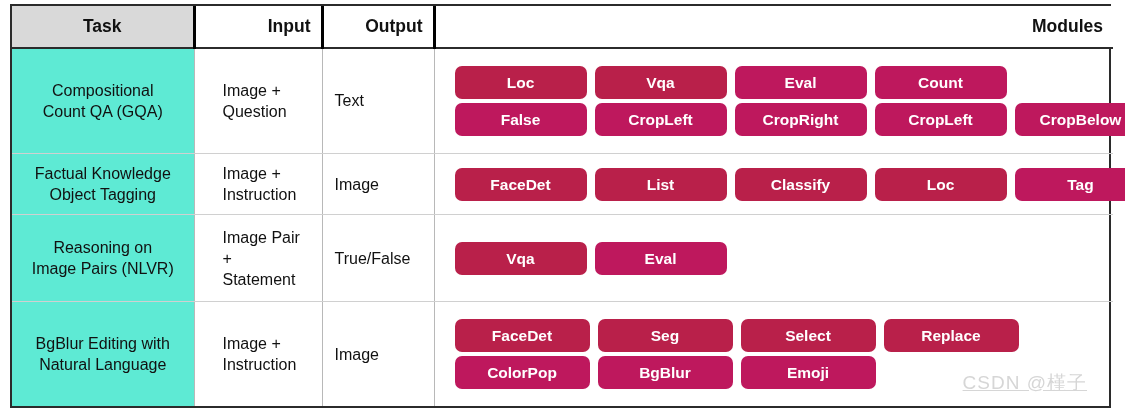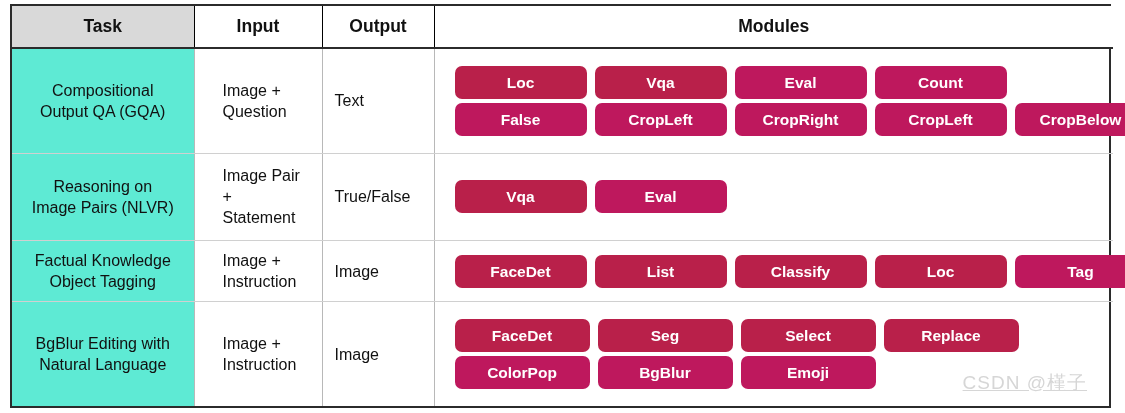--- a/index.html
+++ b/index.html
@@ -37,33 +37,33 @@
   col.c-input  { width: 128px; }
   col.c-output { width: 112px; }
   col.c-mods   { width: 679px; }
 
   thead th {
     height: 42px;
     font-size: 17.5px;
     font-weight: bold;
     color: #111111;
     border-bottom: 2px solid #2b2b2b;
-    border-right: 1px solid #000000;
+    border-right: 3px solid #000000;
     padding: 0 10px;
     box-sizing: border-box;
     background: #ffffff;
   }
   thead th.th-task {
     background: #d9d9d9;
     text-align: center;
   }
   thead th.th-input,
   thead th.th-output,
   thead th.th-modules {
-    text-align: center;
+    text-align: right;
   }
   thead th.th-modules { border-right: none; }
 
   tbody td {
     border-right: 1px solid #b8b8b8;
     border-bottom: 1px solid #d0d0d0;
     padding: 4px 8px;
     box-sizing: border-box;
     font-size: 16px;
     color: #111111;
@@ -143,21 +143,21 @@
         <th class="th-input">Input</th>
         <th class="th-output">Output</th>
         <th class="th-modules">Modules</th>
       </tr>
     </thead>
     <tbody>
 
       <tr>
         <td class="td-task">
           <span>Compositional</span><br>
-          <span>Output QA (GQA)</span>
+          <span>Count QA (GQA)</span>
         </td>
         <td class="td-input">
           <span>Image +</span><br>
           <span>Question</span>
         </td>
         <td class="td-output">Text</td>
         <td class="td-modules">
           <div class="pill-row">
             <div class="pill red w-std">Loc</div>
             <div class="pill red w-std">Vqa</div>
@@ -169,38 +169,20 @@
             <div class="pill blue w-std">CropLeft</div>
             <div class="pill blue w-std">CropRight</div>
             <div class="pill blue w-std">CropLeft</div>
             <div class="pill blue w-std">CropBelow</div>
           </div>
         </td>
       </tr>
 
       <tr>
         <td class="td-task">
-          <span>Reasoning on</span><br>
-          <span>Image Pairs (NLVR)</span>
-        </td>
-        <td class="td-input">
-          <span>Image Pair +</span><br>
-          <span>Statement</span>
-        </td>
-        <td class="td-output">True/False</td>
-        <td class="td-modules">
-          <div class="pill-row">
-            <div class="pill red w-std">Vqa</div>
-            <div class="pill blue w-std">Eval</div>
-          </div>
-        </td>
-      </tr>
-
-      <tr>
-        <td class="td-task">
           <span>Factual Knowledge</span><br>
           <span>Object Tagging</span>
         </td>
         <td class="td-input">
           <span>Image +</span><br>
           <span>Instruction</span>
         </td>
         <td class="td-output">Image</td>
         <td class="td-modules">
           <div class="pill-row">
@@ -208,20 +190,38 @@
             <div class="pill red w-std">List</div>
             <div class="pill red w-std">Classify</div>
             <div class="pill red w-std">Loc</div>
             <div class="pill blue w-std">Tag</div>
           </div>
         </td>
       </tr>
 
       <tr>
         <td class="td-task">
+          <span>Reasoning on</span><br>
+          <span>Image Pairs (NLVR)</span>
+        </td>
+        <td class="td-input">
+          <span>Image Pair +</span><br>
+          <span>Statement</span>
+        </td>
+        <td class="td-output">True/False</td>
+        <td class="td-modules">
+          <div class="pill-row">
+            <div class="pill red w-std">Vqa</div>
+            <div class="pill blue w-std">Eval</div>
+          </div>
+        </td>
+      </tr>
+
+      <tr>
+        <td class="td-task">
           <span>BgBlur Editing with</span><br>
           <span>Natural Language</span>
         </td>
         <td class="td-input">
           <span>Image +</span><br>
           <span>Instruction</span>
         </td>
         <td class="td-output">Image</td>
         <td class="td-modules">
           <div class="pill-row">

